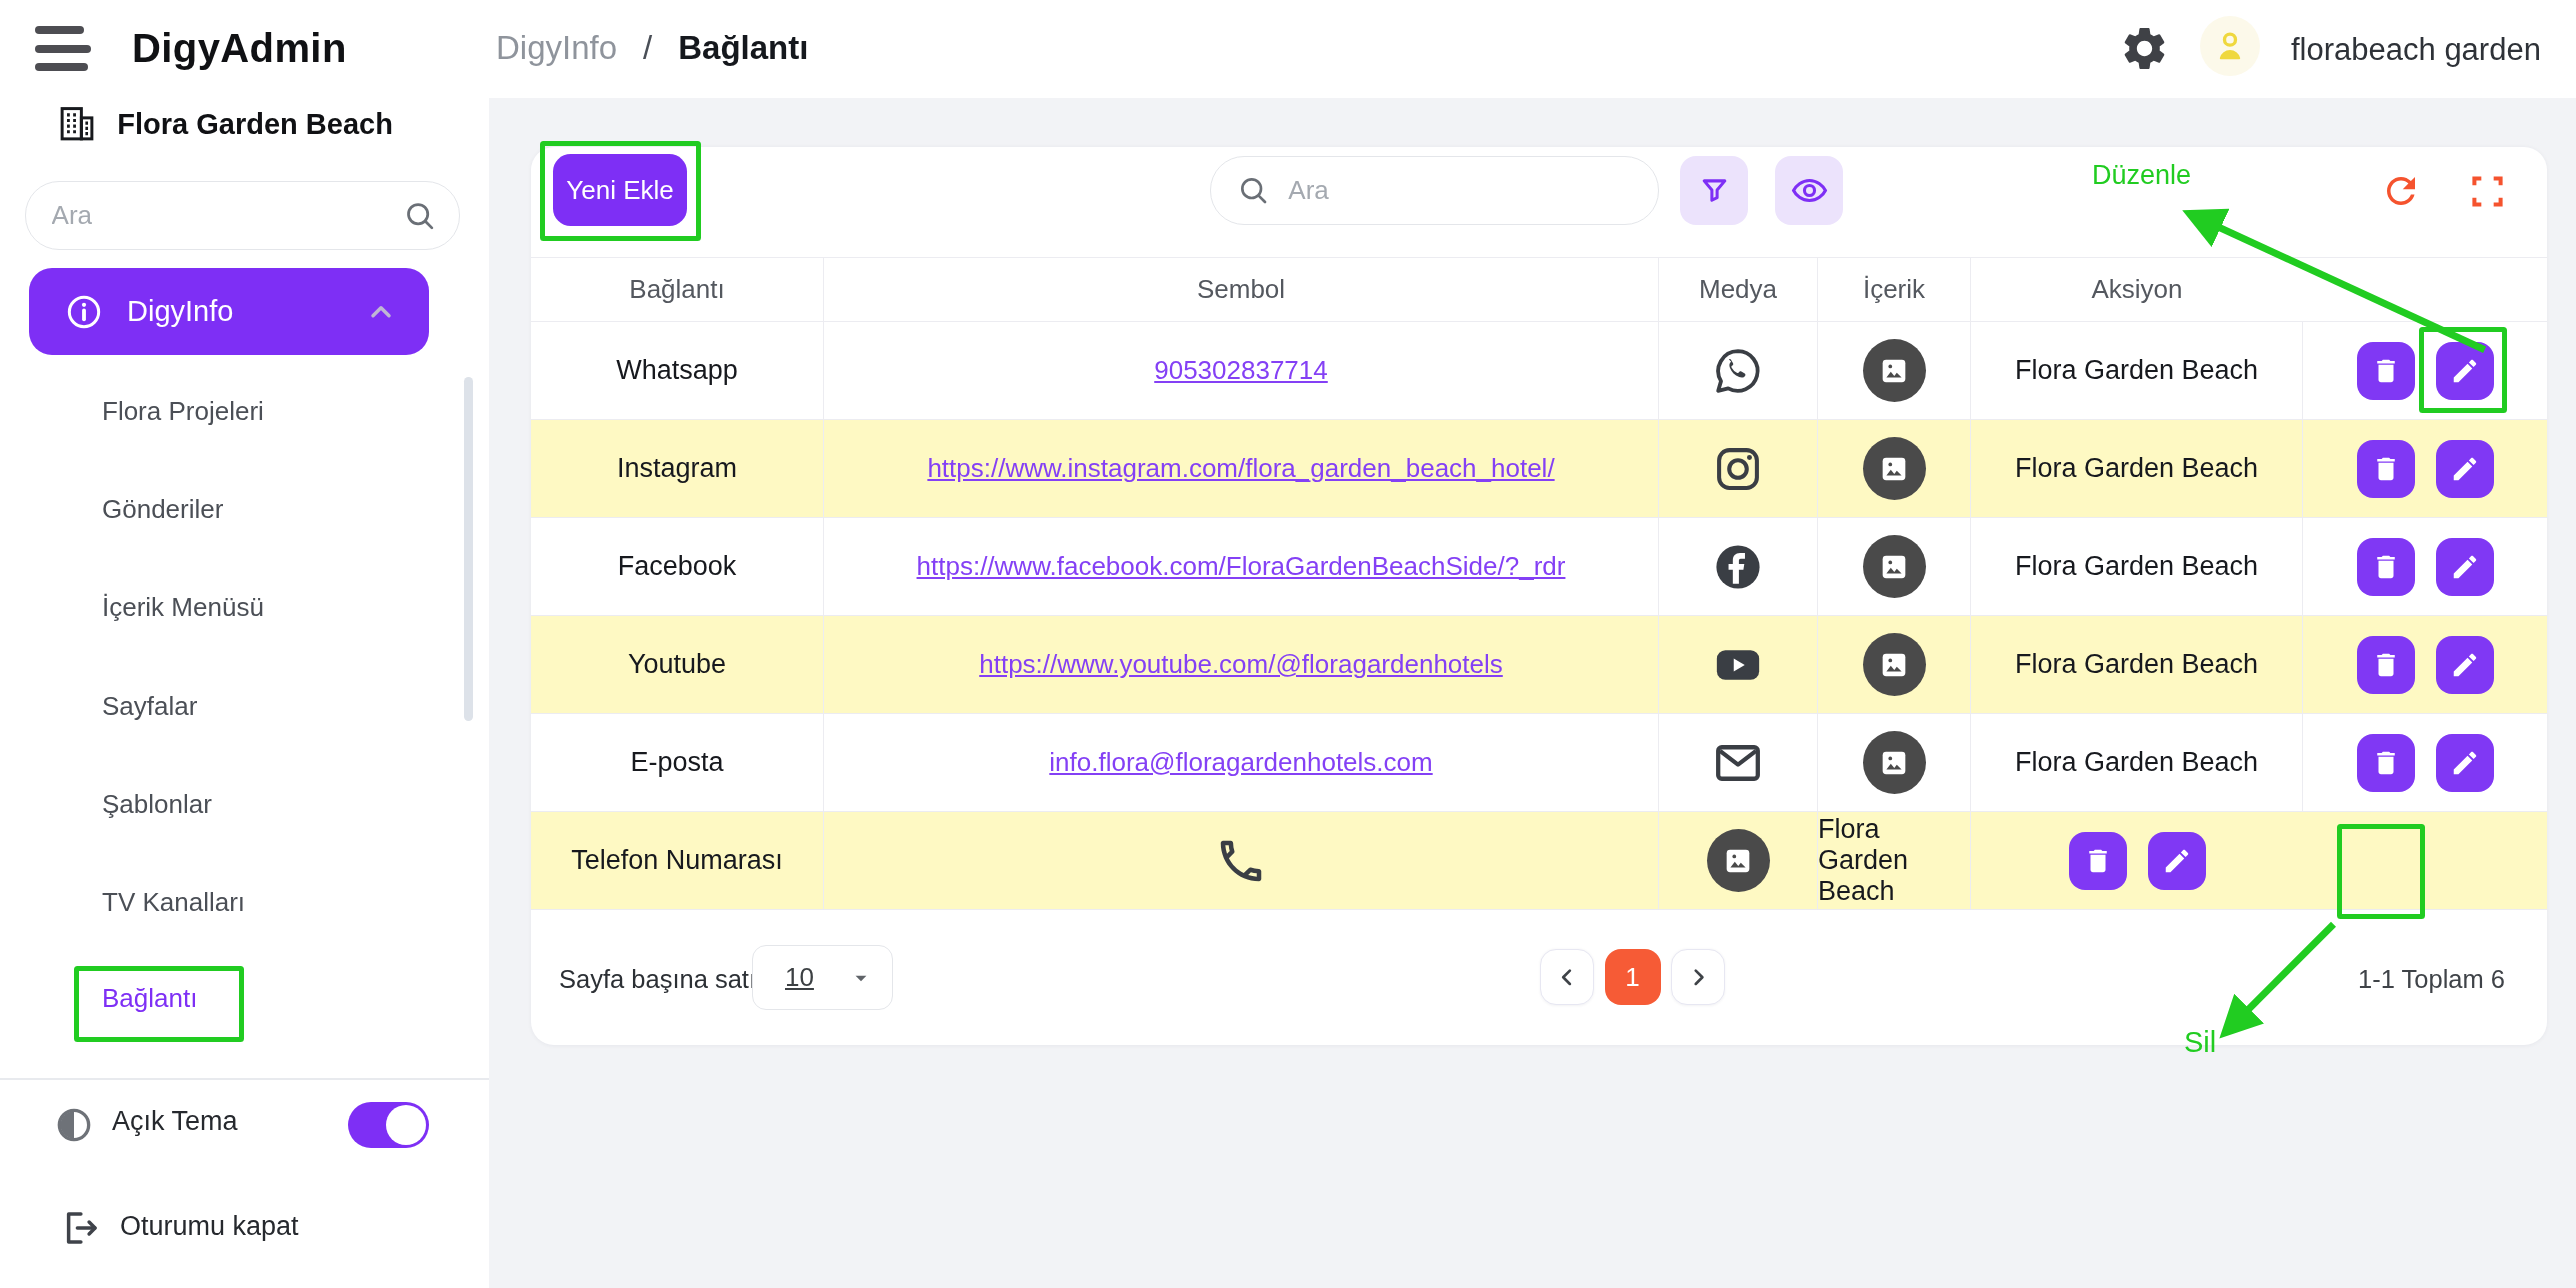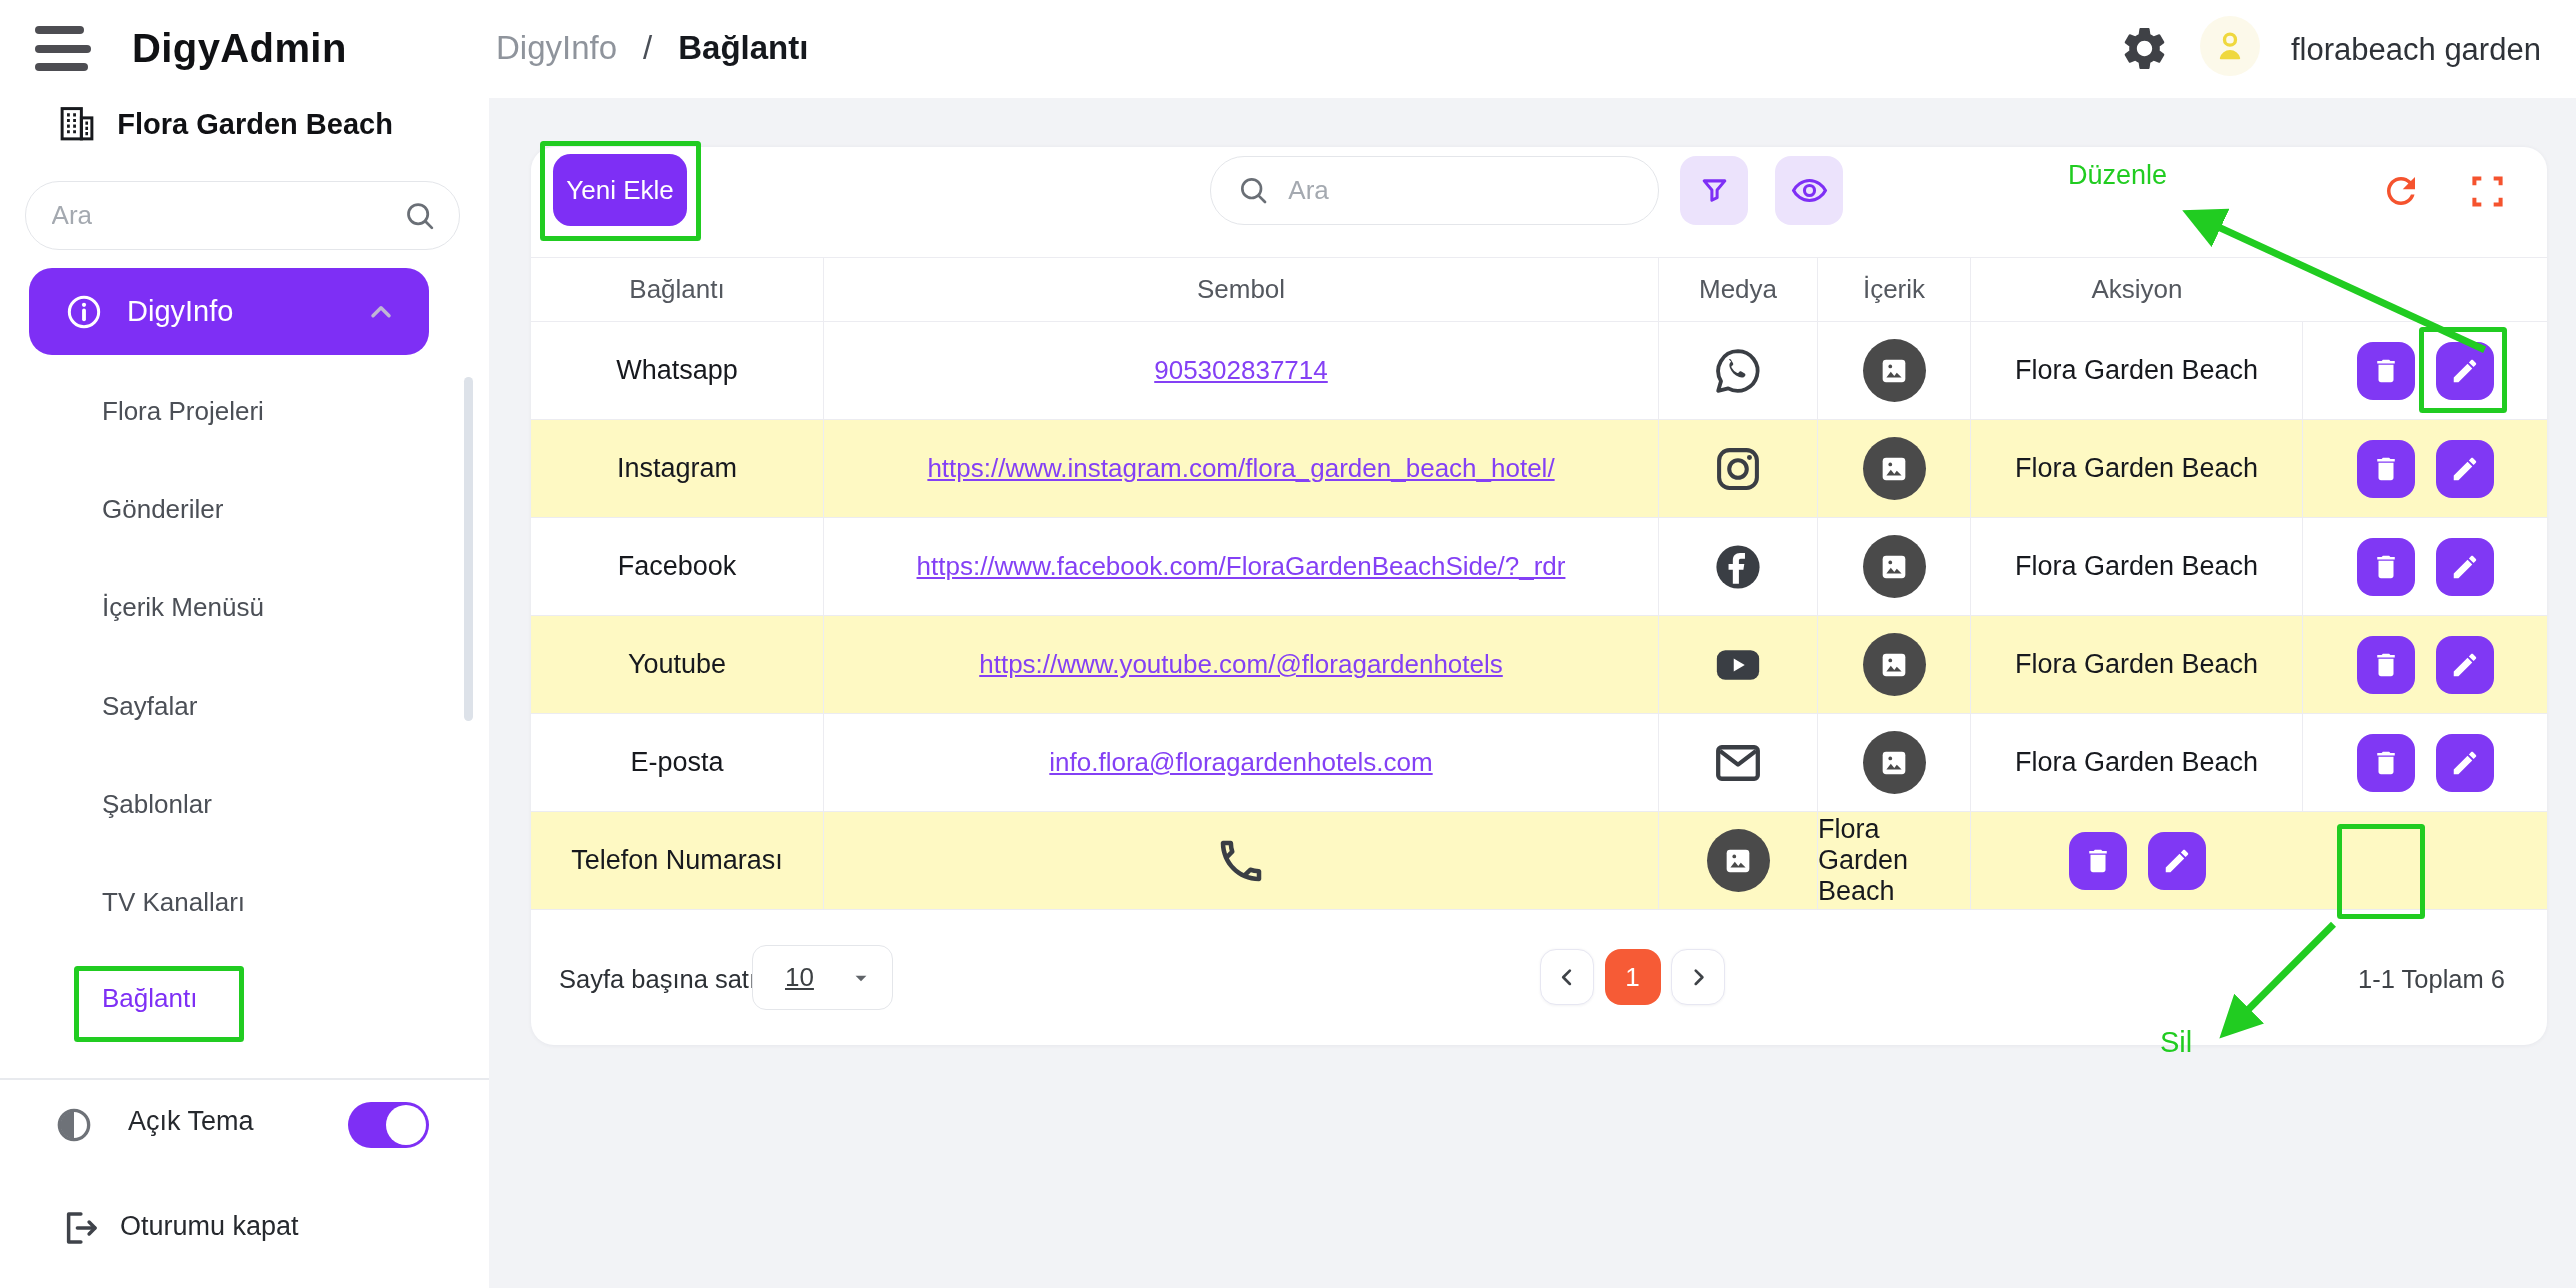--- a/index.html
+++ b/index.html
@@ -46,21 +46,21 @@
   .menu-pill{position:absolute;left:29px;top:170px;width:400px;height:87px;border-radius:23px;background:var(--primary-purple);display:flex;align-items:center;padding:0 32px 0 35px;cursor:pointer;}
   .menu-pill .iicon{width:40px;height:40px;color:#fff;}
   .menu-pill .plabel{color:#fff;font-size:29px;margin-left:23px;flex:1;}
   .menu-pill .chev{width:32px;height:32px;color:#bfb7d4;}
   .submenu-item{position:absolute;left:102px;height:39px;line-height:39px;font-size:26px;color:#4b4f56;cursor:pointer;white-space:nowrap;}
   .submenu-item.active{color:var(--primary-purple);}
   .side-scrollbar{position:absolute;left:464px;top:279px;width:8.8px;height:344px;border-radius:4.4px;background:#dde2e9;}
   .side-divider{position:absolute;left:0;top:980px;width:489px;height:1.8px;background:#e8eaee;}
   .theme-row{position:absolute;left:0;top:1004px;width:489px;height:46px;}
   .theme-row .cicon{position:absolute;left:54px;top:2.6px;width:40px;height:40px;color:#6e7278;}
-  .theme-label{position:absolute;left:128px;top:4.4px;font-size:27px;color:#26292e;}
+  .theme-label{position:absolute;left:112px;top:4.4px;font-size:27px;color:#26292e;}
   .toggle{position:absolute;left:348px;top:0;width:81px;height:46px;border-radius:23px;background:var(--primary-purple);cursor:pointer;}
   .toggle .knob{position:absolute;right:2.6px;top:2.6px;width:40px;height:40px;border-radius:50%;background:#fff;}
   .logout-row{position:absolute;left:8px;top:1107px;width:489px;height:46px;cursor:pointer;}
   .logout-row .licon{position:absolute;left:51px;top:1.8px;width:42px;height:42px;color:#3f434a;}
   .logout-label{position:absolute;left:112px;top:6.2px;font-size:27px;color:#26292e;}
 
   
   .main{position:absolute;left:489px;top:98px;width:2087px;height:1190px;background:#f2f3f6;}
   .card{position:absolute;left:42px;top:49px;width:2016px;height:898px;background:#fff;border-radius:23px;box-shadow:0 0.9px 4.4px rgba(25,28,50,.05);}
 
@@ -101,21 +101,21 @@
   .rpp-value{font-size:26px;color:#3c4043;flex:1;text-decoration:underline;}
   .rpp-select .caret{width:26px;height:26px;color:#5f6368;}
   .pager{position:absolute;left:1009px;top:35px;display:flex;gap:10.5px;align-items:center;}
   .page-nav{width:54px;height:56px;border-radius:16px;background:#fff;border:1.8px solid #e7e7f2;box-shadow:0 0.9px 2.6px rgba(30,30,60,.06);display:flex;align-items:center;justify-content:center;color:#3f4348;cursor:pointer;}
   .page-nav svg{width:24.6px;height:24.6px;}
   .page-active{width:56px;height:56px;border-radius:16px;background:#F65B36;border:none;color:#fff;font-size:26px;display:flex;align-items:center;justify-content:center;cursor:pointer;}
   .range-label{position:absolute;right:42px;top:51px;font-size:25.5px;color:#3f4348;}
 
   
   .anno-box{position:absolute;border:5.3px solid var(--annotation-green);border-radius:3.5px;z-index:40;pointer-events:none;}
-  .anno-label{position:absolute;color:var(--annotation-green);font-weight:500;z-index:40;pointer-events:none;}
+  .anno-label{position:absolute;color:var(--annotation-green);font-weight:500;z-index:40;pointer-events:none;margin-left:24px;}
   #anno-duzenle{left:2068px;top:160px;font-size:27px;}
   #anno-sil{left:2160px;top:1026px;font-size:29px;}
   .arrow-layer{position:absolute;left:0;top:0;width:2576px;height:1289px;z-index:39;pointer-events:none;}
 </style>
 </head>
 <body>
 
 <header class="topbar">
   <button class="hamburger">
       <i></i>

